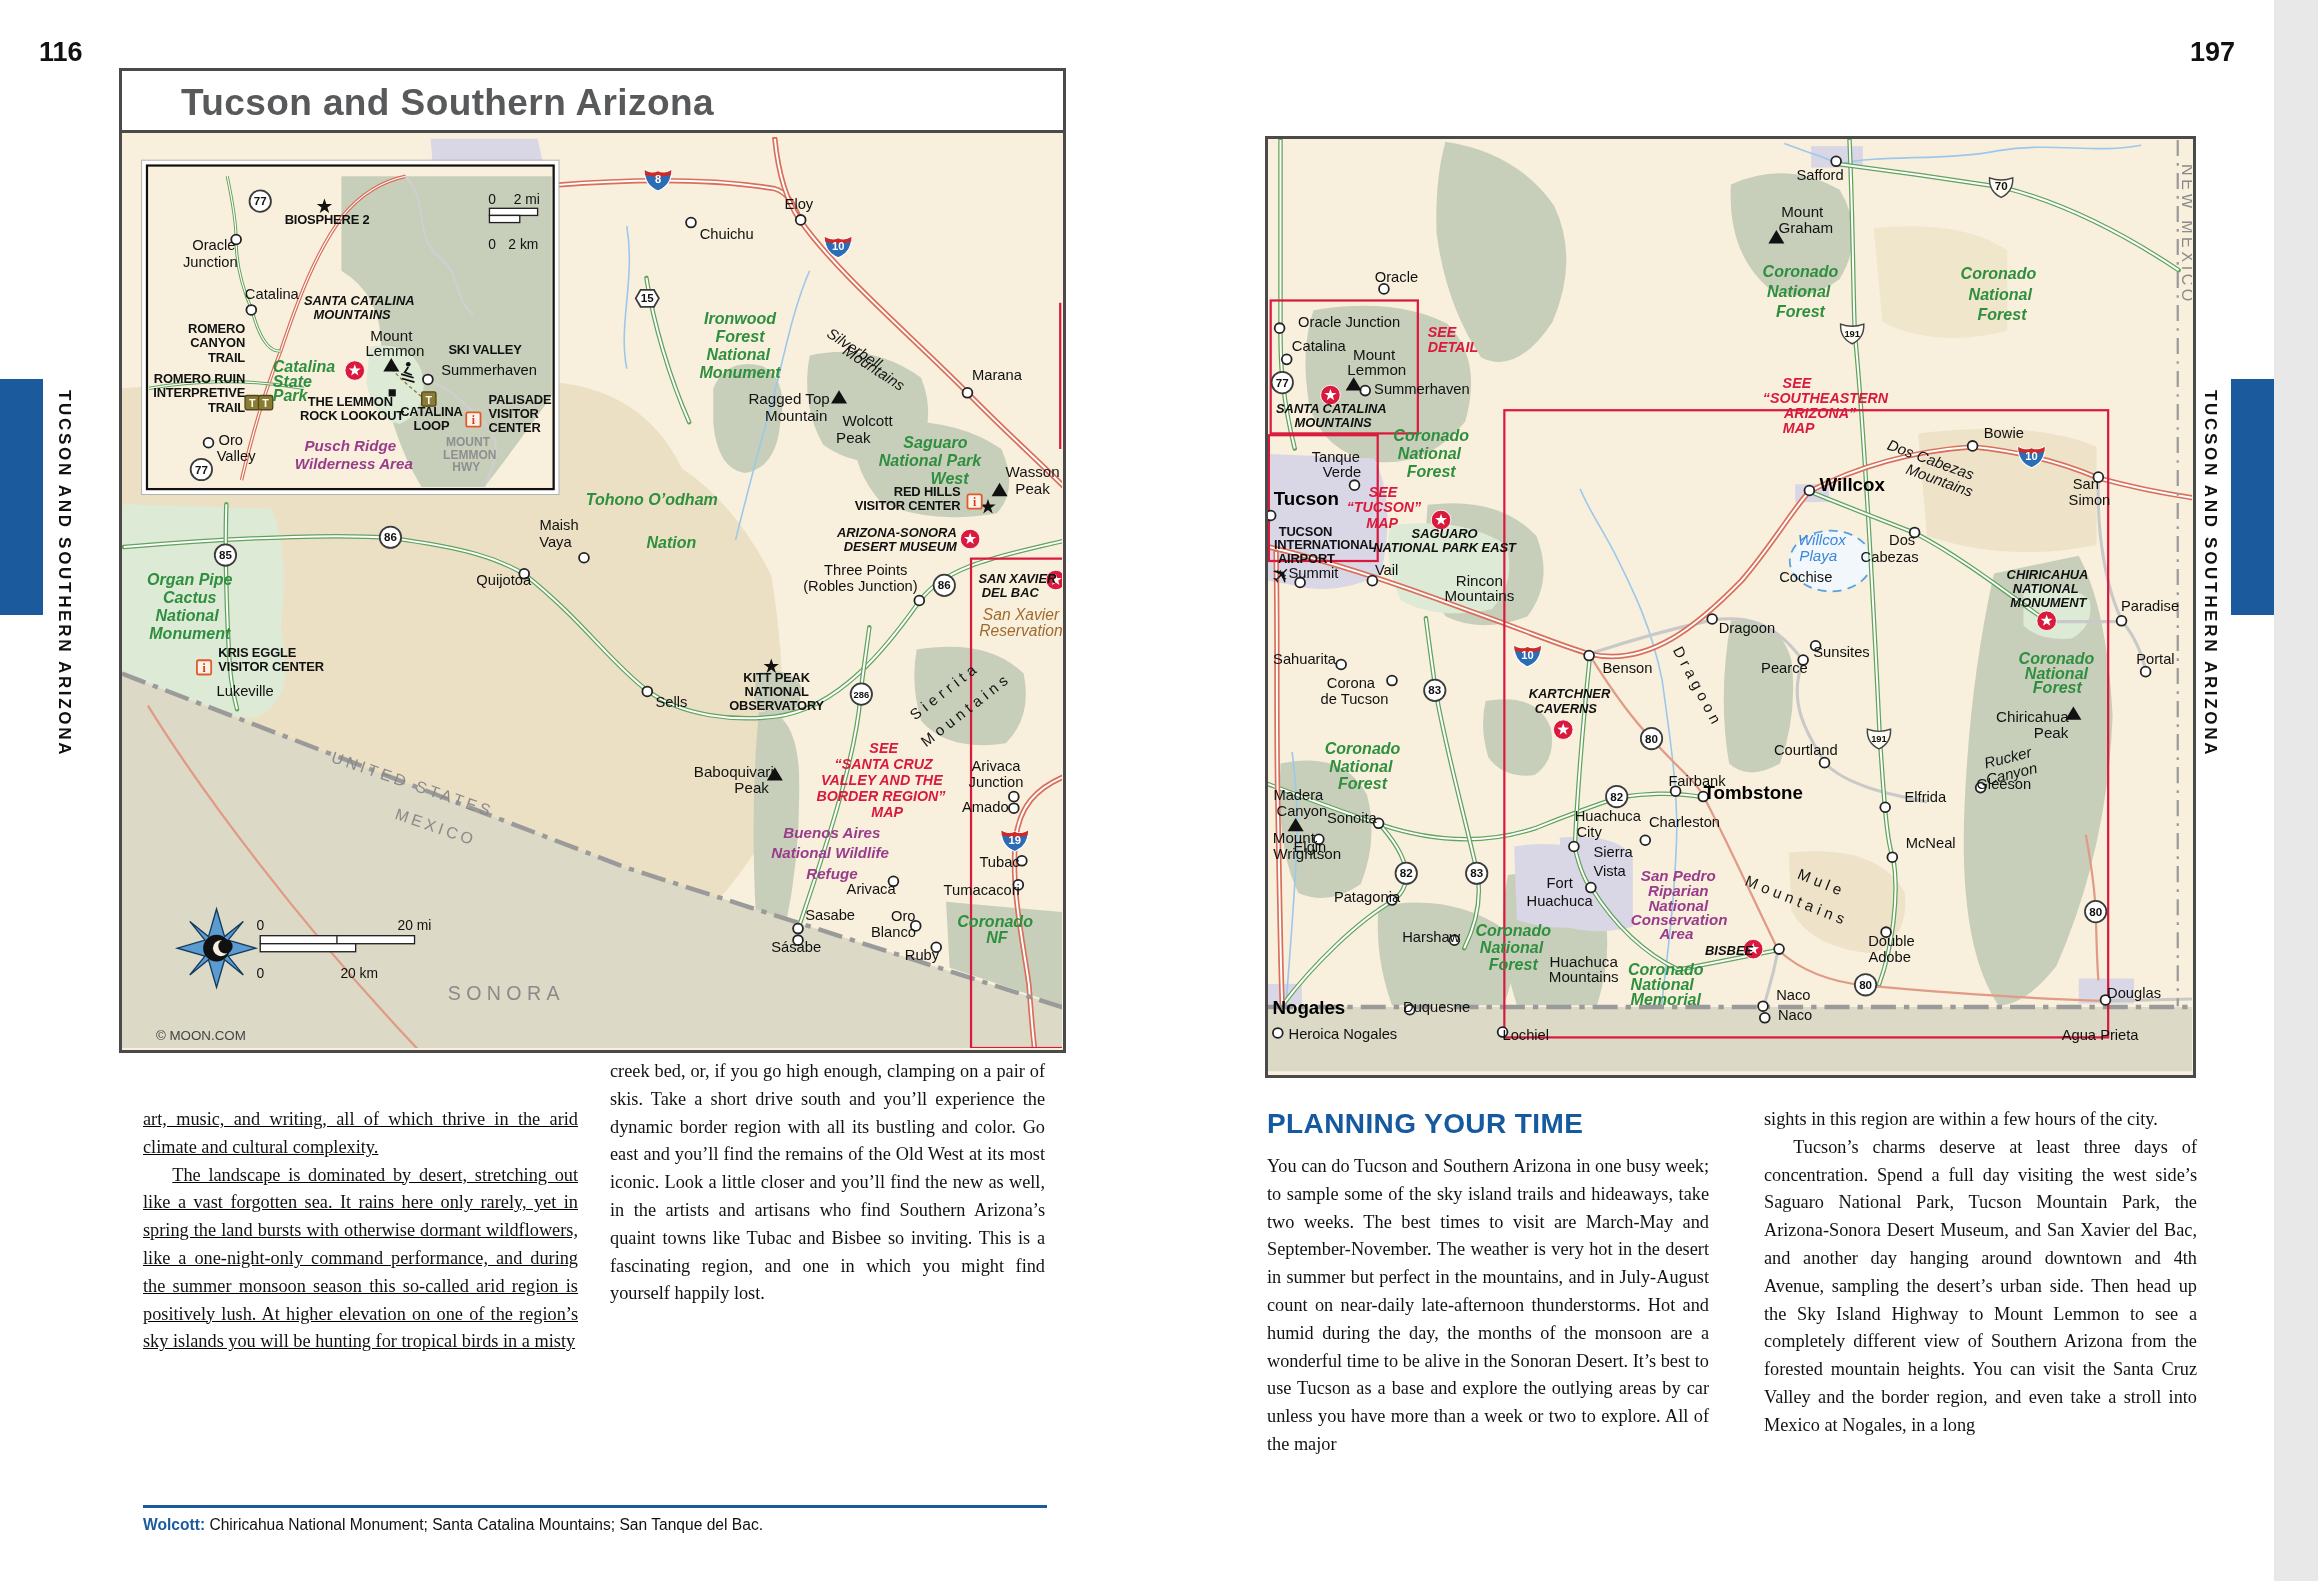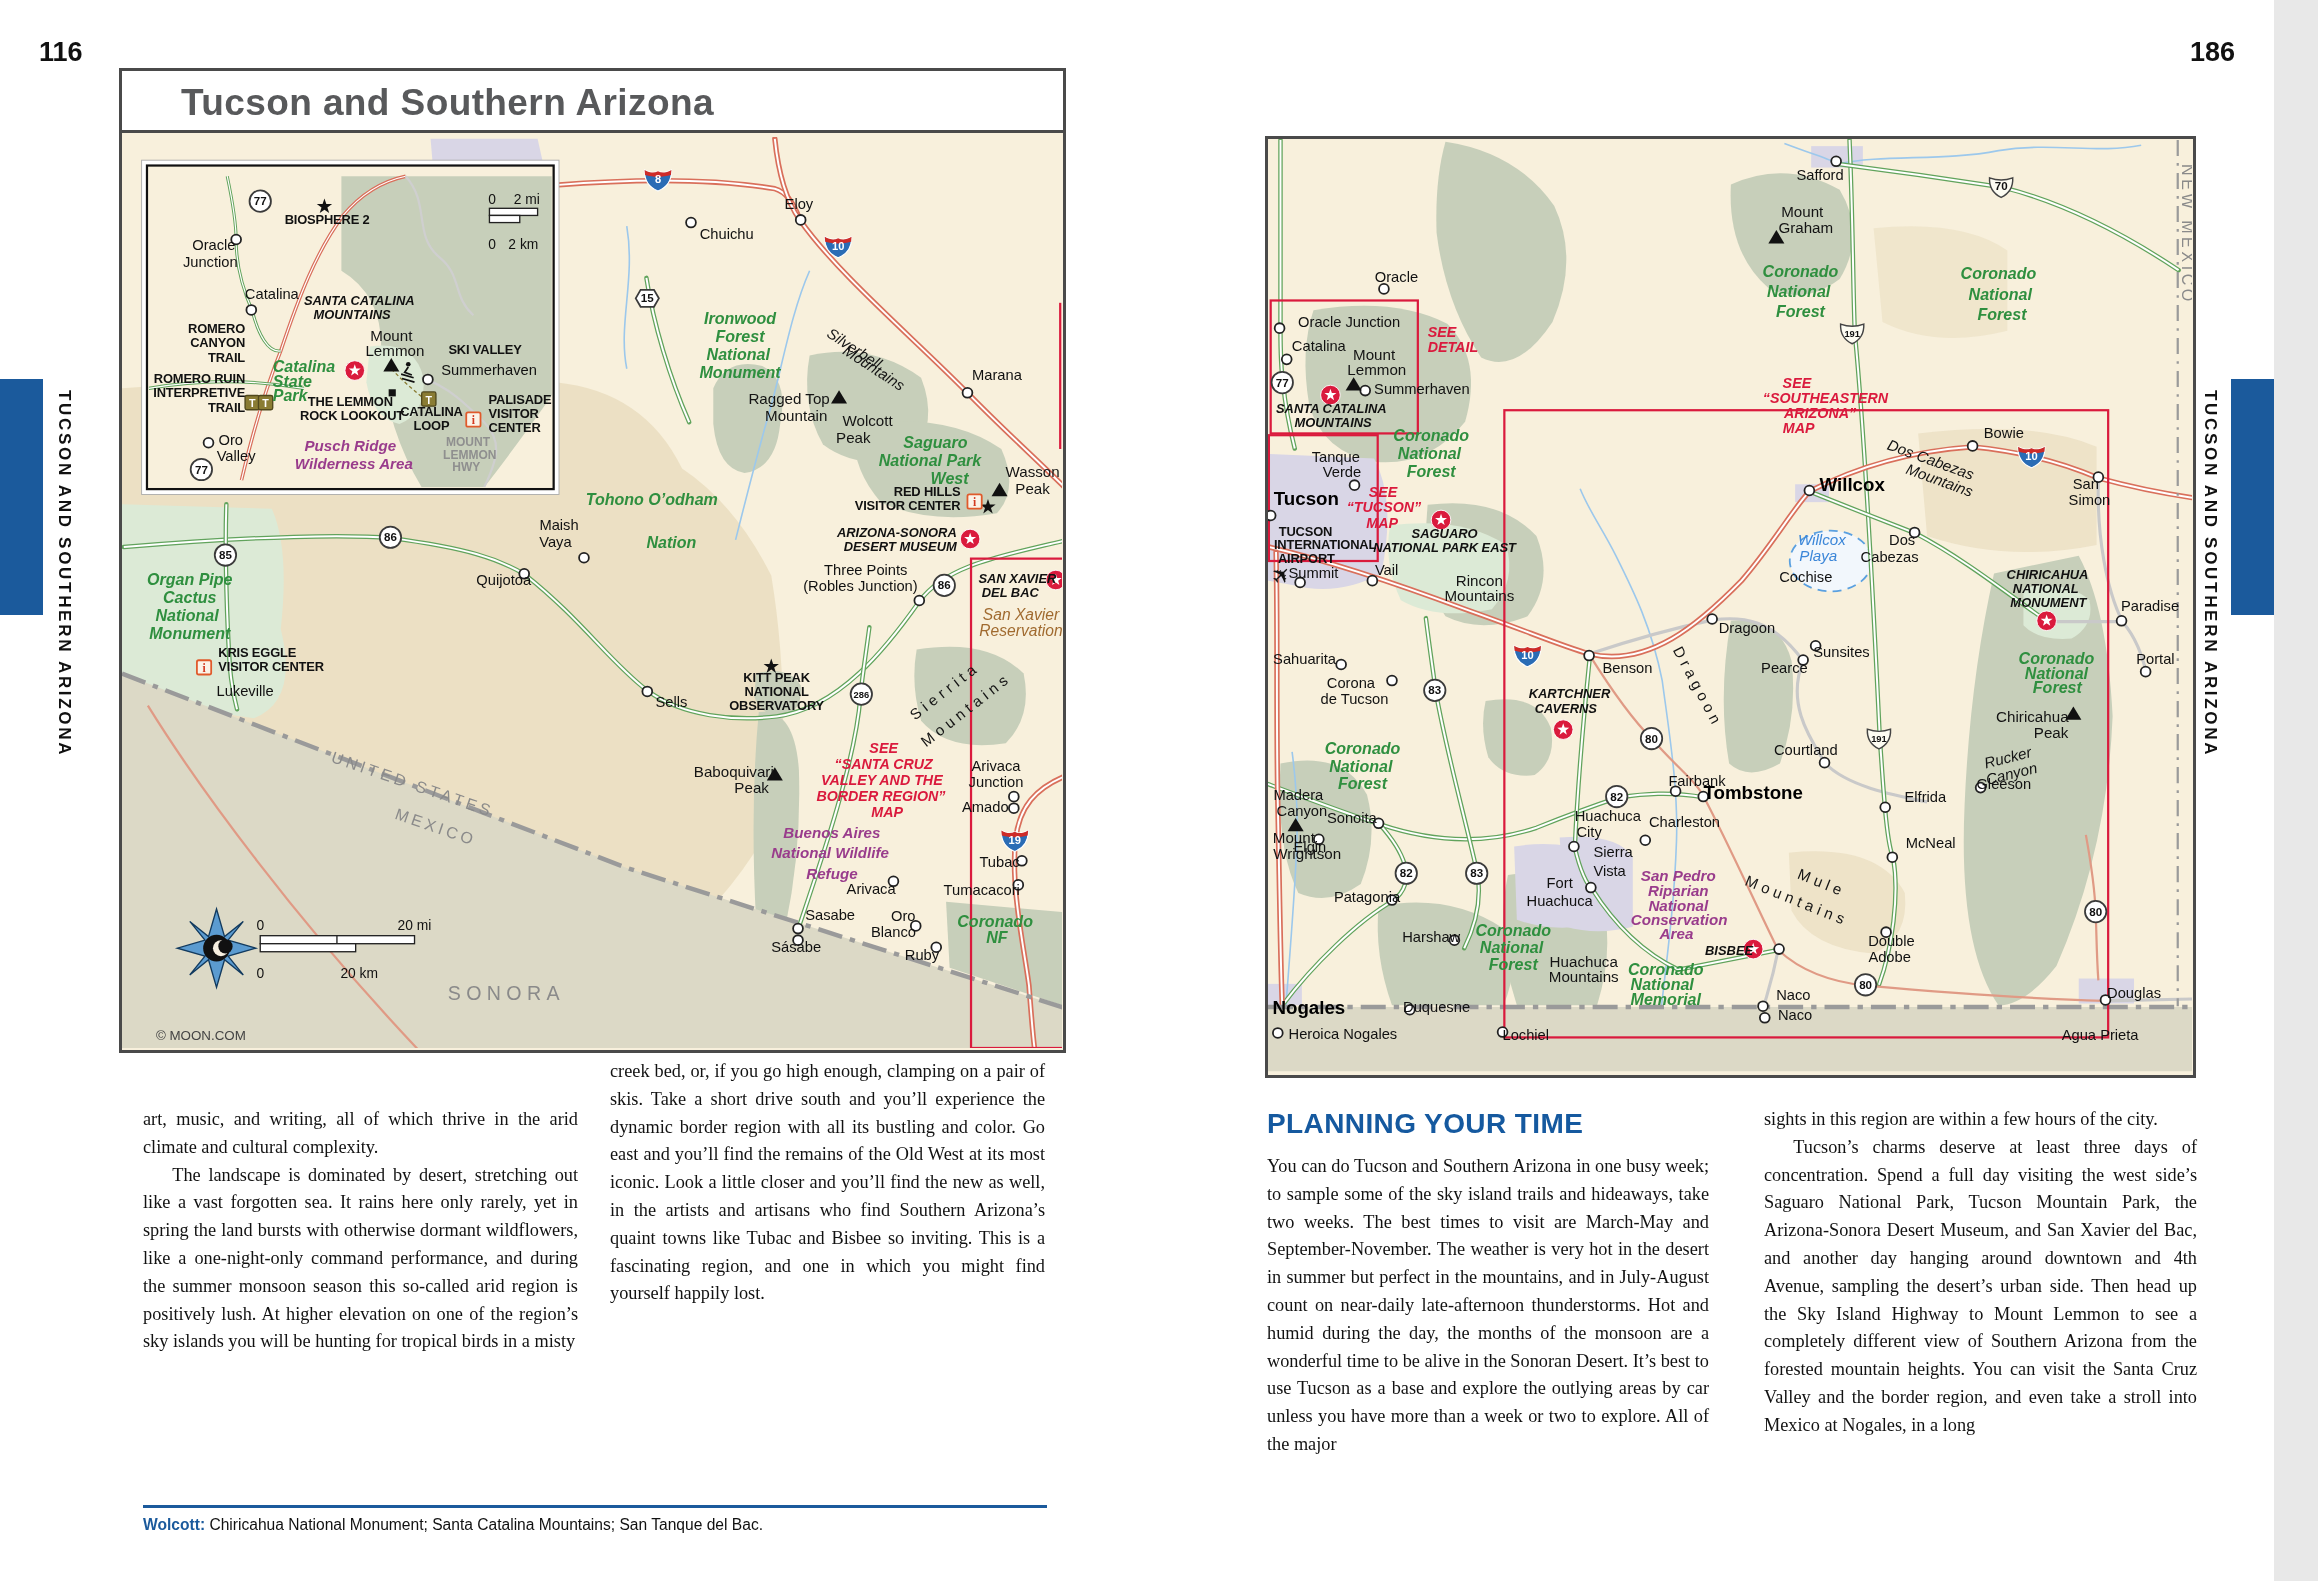--- a/index.html
+++ b/index.html
@@ -76,21 +76,21 @@
   #caption-rule{position:absolute;left:143px;top:1505px;width:904px;height:2.7px;background:#1b5a9c;}
   #caption{position:absolute;left:143px;top:1516px;width:963px;font:15.6px "Liberation Sans",sans-serif;color:#111;}
   .prev-label{font-weight:bold;color:#1b5a9c;}
 </style>
 </head>
 <body>
 
 <div id="page">
 
   <div class="pagenum" id="pagenum-left">116</div>
-  <div class="pagenum" id="pagenum-right">186</div>
+  <div class="pagenum" id="pagenum-right">197</div>
 
   <div class="side-tab" id="tab-left"></div>
   <div class="side-tab" id="tab-right"></div>
   <div class="side-vtext" id="vtext-left">TUCSON AND SOUTHERN ARIZONA</div>
   <div class="side-vtext" id="vtext-right">TUCSON AND SOUTHERN ARIZONA</div>
 
   <div class="map-box" id="left-map-box">
     <div id="left-map-title">Tucson and Southern Arizona</div>
     <svg id="left-map-svg" viewBox="134 150 1054 1022" preserveAspectRatio="none">
       <defs>
@@ -884,21 +884,21 @@
         <text x="1455" y="896" class="ml tn" text-anchor="middle">Madera</text>
         <text x="1459" y="914" class="ml tn" text-anchor="middle">Canyon</text>
         <text x="1450" y="944" class="ml ser" text-anchor="middle">Mount</text>
         <text x="1465" y="962" class="ml ser" text-anchor="middle">Wrightson</text>
         <text x="1527" y="844" class="ml grn" text-anchor="middle">Coronado</text>
         <text x="1525" y="864" class="ml grn" text-anchor="middle">National</text>
         <text x="1527" y="884" class="ml grn" text-anchor="middle">Forest</text>
       </svg>
   </div>
 
-  <div class="bodycol" id="col1" style="left:143px;top:1106px;width:435px;">
+  <div class="bodycol" id="col1" style="left:143px;top:1106px;width:435px;text-decoration:underline;">
     <p>art, music, and writing, all of which thrive in the arid climate and cultural complexity.</p>
     <p class="ind">The landscape is dominated by desert, stretching out like a vast forgotten sea. It rains here only rarely, yet in spring the land bursts with otherwise dormant wildflowers, like a one-night-only command performance, and during the summer monsoon season this so-called arid region is positively lush. At higher elevation on one of the region’s sky islands you will be hunting for tropical birds in a misty</p>
   </div>
   <div class="bodycol" id="col2" style="left:610px;top:1058px;width:435px;">
     <p>creek bed, or, if you go high enough, clamping on a pair of skis. Take a short drive south and you’ll experience the dynamic border region with all its bustling and color. Go east and you’ll find the remains of the Old West at its most iconic. Look a little closer and you’ll find the new as well, in the artists and artisans who find Southern Arizona’s quaint towns like Tubac and Bisbee so inviting. This is a fascinating region, and one in which you might find yourself happily lost.</p>
   </div>
   <div class="bodycol" id="col3" style="left:1267px;top:1108px;width:442px;">
     <h2 class="planning-h">PLANNING YOUR TIME</h2>
     <p>You can do Tucson and Southern Arizona in one busy week; to sample some of the sky island trails and hideaways, take two weeks. The best times to visit are March-May and September-November. The weather is very hot in the desert in summer but perfect in the mountains, and in July-August count on near-daily late-afternoon thunderstorms. Hot and humid during the day, the months of the monsoon are a wonderful time to be alive in the Sonoran Desert. It’s best to use Tucson as a base and explore the outlying areas by car unless you have more than a week or two to explore. All of the major</p>
   </div>

